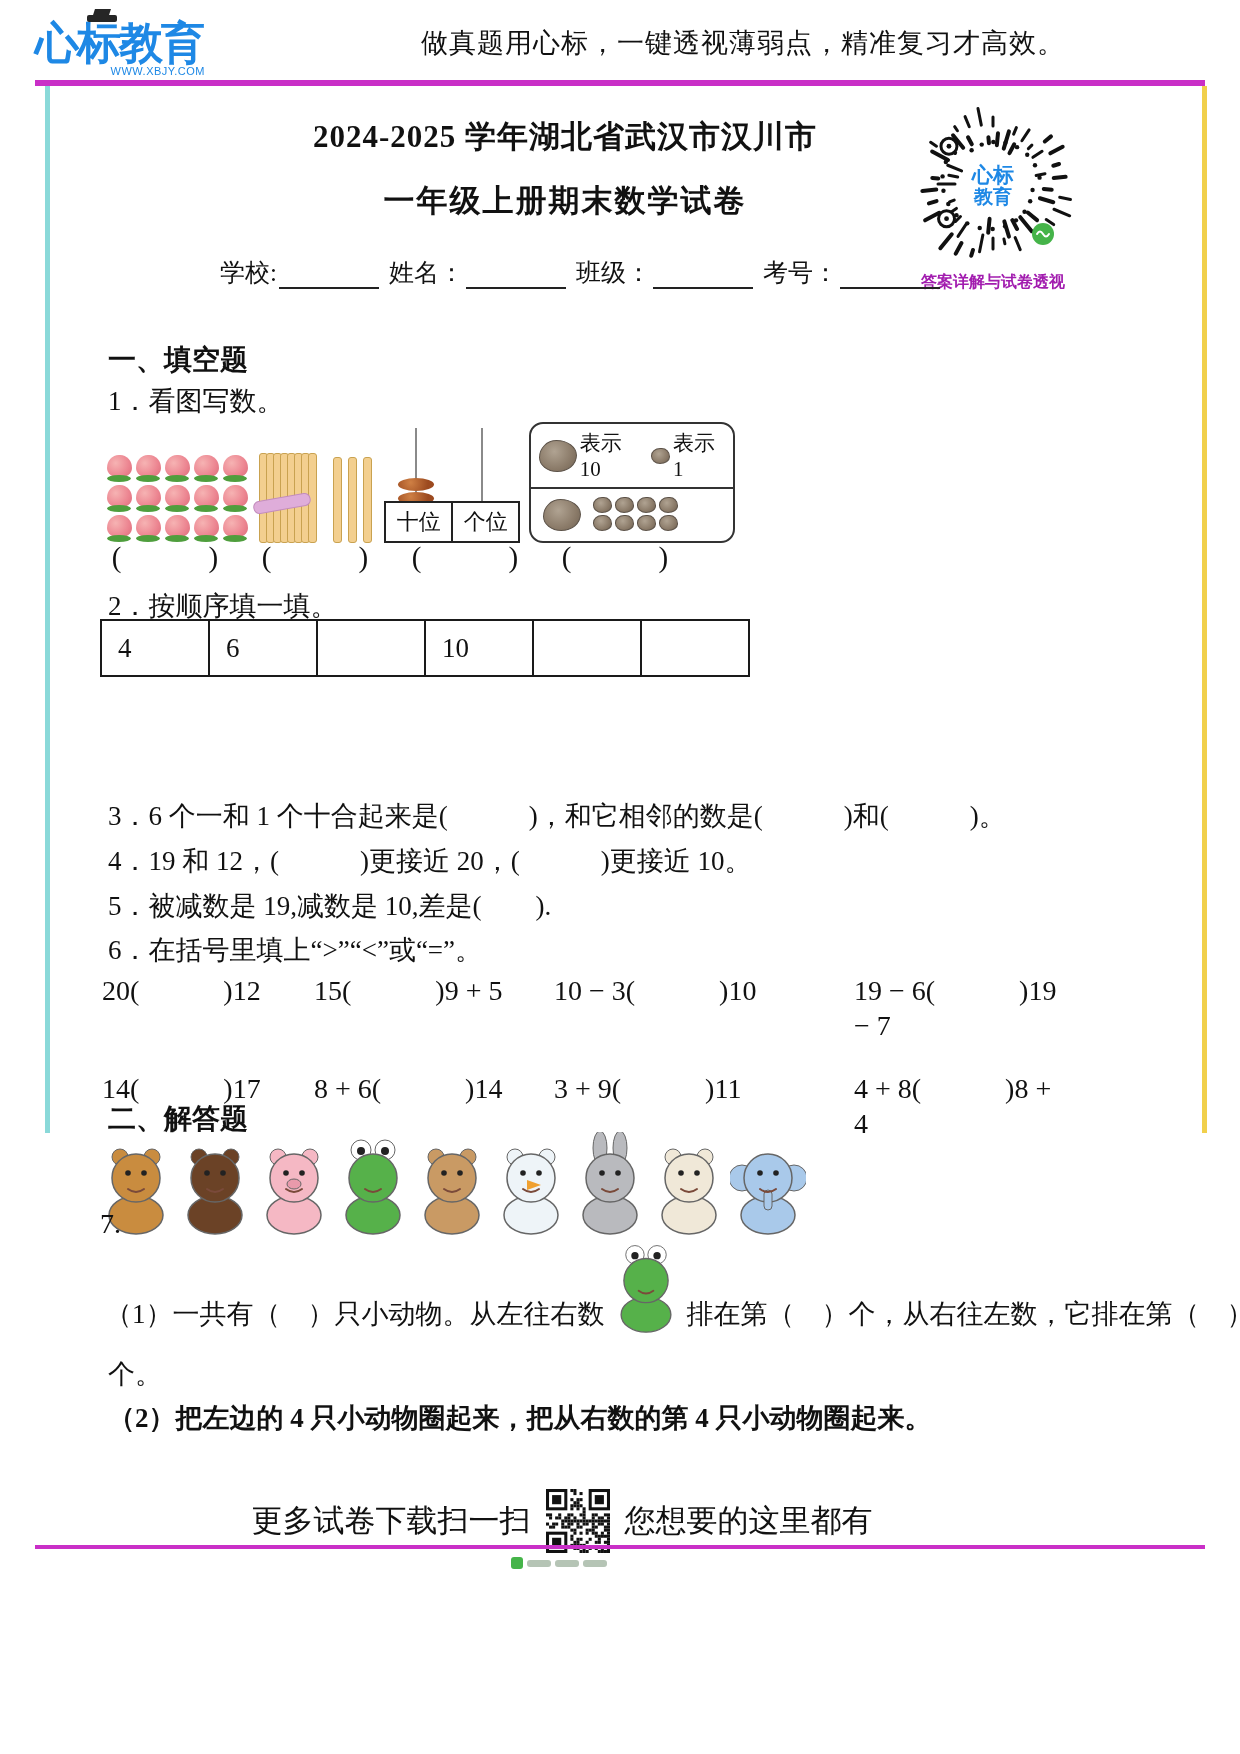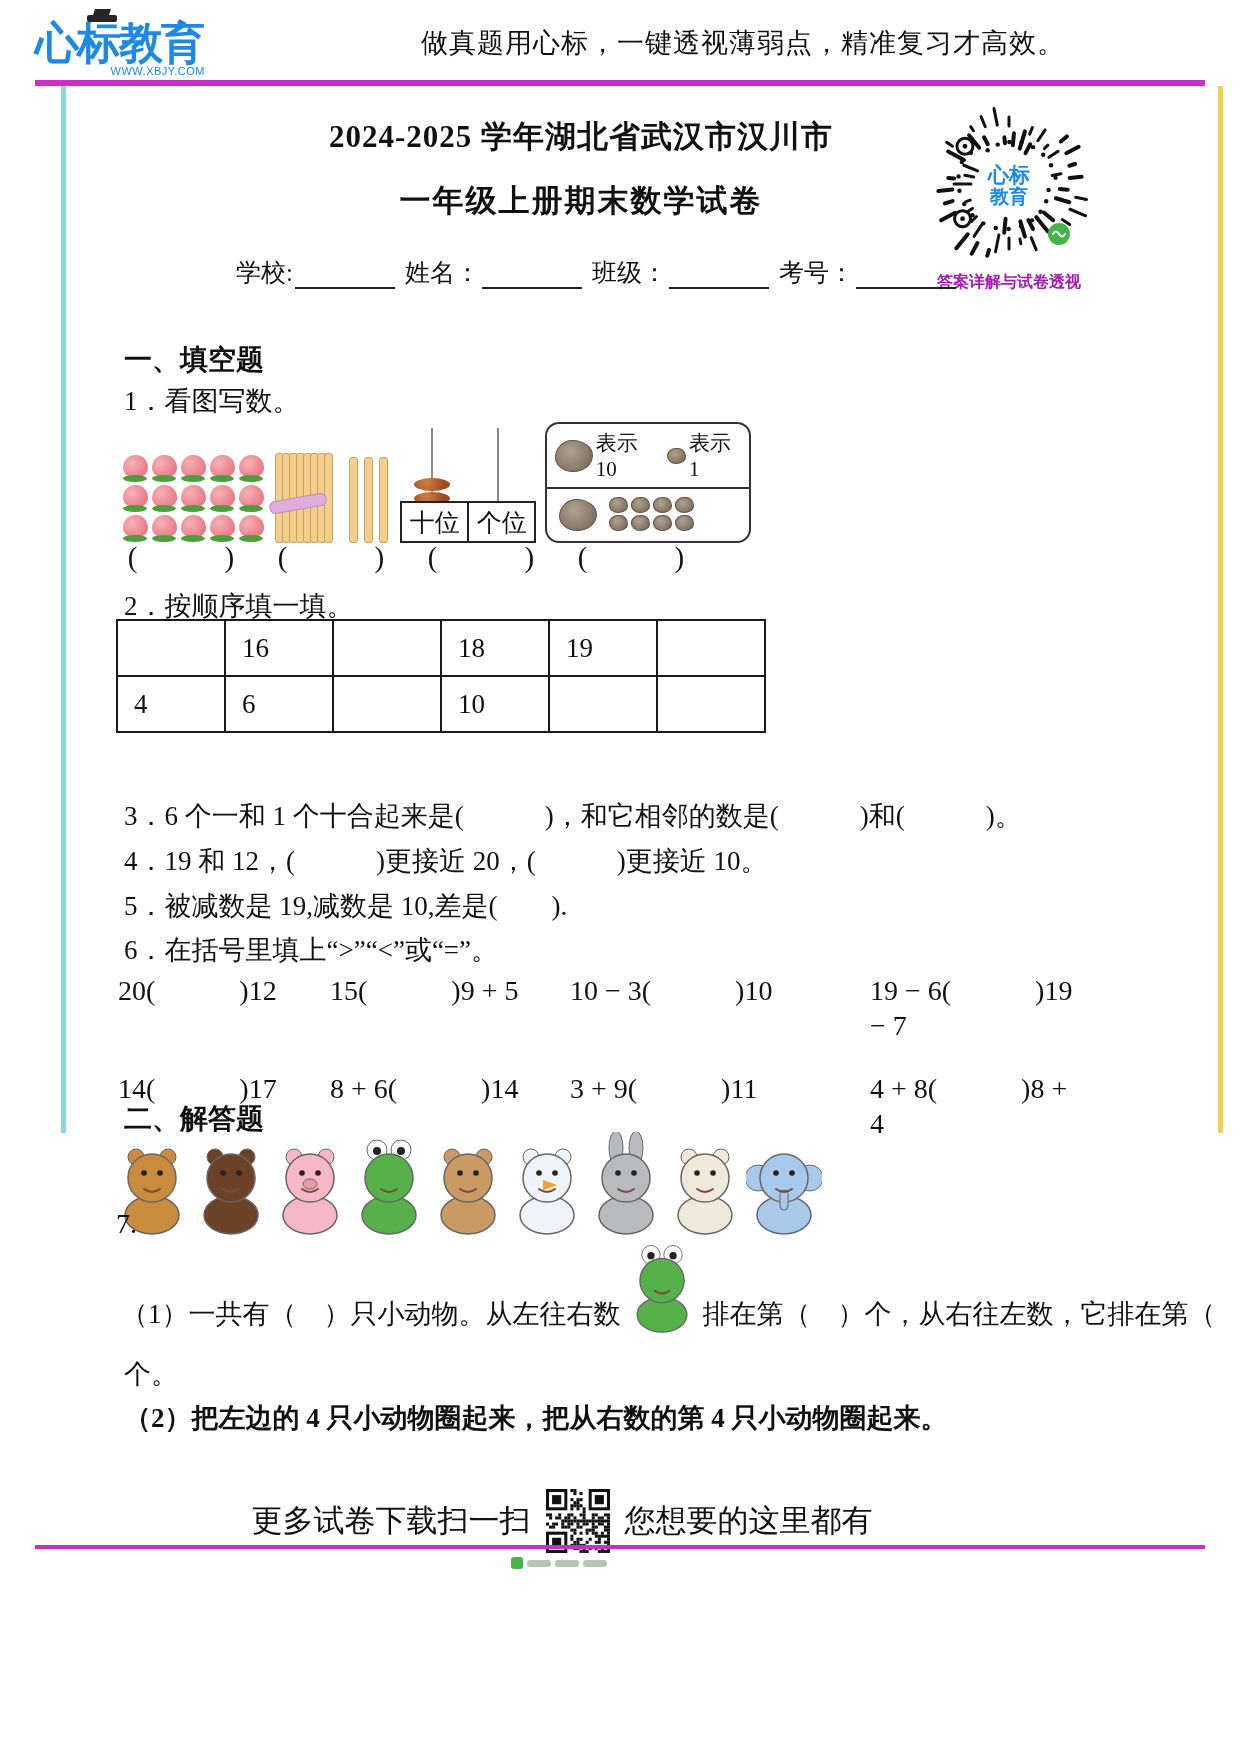--- a/index.html
+++ b/index.html
@@ -15,21 +15,21 @@
   .logo-sub{position:absolute;right:-2px;bottom:-12px;font-family:"Liberation Sans",sans-serif;
             font-size:11px;color:#1e88e5;letter-spacing:.5px;}
   .logo-cap{position:absolute;top:-6px;left:52px;width:30px;height:7px;background:#262626;border-radius:2px;}
   .logo-cap::before{content:"";position:absolute;left:7px;top:-6px;width:16px;height:6px;
                     background:#262626;transform:skewX(-18deg);}
   .tagline{font-size:27px;letter-spacing:1px;margin-right:140px;font-family:"DejaVu Serif",serif;}
 
   .topbar{position:absolute;left:35px;right:35px;top:80px;height:6px;}
 
   
-  .content{position:absolute;left:61px;top:86px;width:1152px;height:1047px;
+  .content{position:absolute;left:45px;top:86px;width:1152px;height:1047px;
            border-left:5px solid #8ad9d9;border-right:5px solid #f1d04b;}
 
   .title1{position:absolute;top:30px;left:0;width:1030px;text-align:center;
           font-size:31px;font-weight:bold;letter-spacing:1px;}
   .title2{position:absolute;top:94px;left:0;width:1030px;text-align:center;
           font-size:31px;font-weight:bold;letter-spacing:2px;}
 
   .qr-top{position:absolute;top:14px;left:848px;width:190px;text-align:center;}
   .qr-caption{font-family:"Liberation Sans",sans-serif;font-size:16px;font-weight:600;
               margin-top:0;color:#a21caf;}
@@ -59,21 +59,21 @@
   .loose .stick{height:84px;margin-left:6px;}
   .ribbon{position:absolute;left:-8px;top:44px;width:56px;height:11px;background:#dfadda;
           border-radius:6px;transform:rotate(-10deg);border:1px solid #c38dbd;}
   .abacus{position:relative;width:136px;height:115px;}
   .rod{position:absolute;top:0;width:2px;height:78px;background:#8a8a8a;}
   .beads{position:absolute;display:flex;flex-direction:column;align-items:center;}
   .bead{width:36px;height:13px;margin-top:1px;border-radius:50%;
         background:radial-gradient(circle at 35% 35%, #cf8044, #9c4a1f 70%);}
   .pv-box{position:absolute;bottom:0;left:2px;width:132px;height:38px;border:2px solid #222;
           display:flex;background:#fff;}
-  .pv-cell{flex:1;display:flex;align-items:center;justify-content:center;font-size:25px;}
+  .pv-cell{flex:1;display:flex;align-items:center;justify-content:center;font-size:22px;}
   .pv-cell:first-child{border-right:2px solid #222;}
   .stones-box{width:202px;border:2px solid #333;border-radius:14px;background:#fff;font-size:21px;}
   .stones-legend{display:flex;align-items:center;gap:3px;padding:5px 8px;border-bottom:2px solid #333;}
   .stones-body{display:flex;align-items:center;gap:12px;padding:8px 12px;}
   .stone{display:inline-block;background:radial-gradient(circle at 40% 35%, #b0a392, #8b7b69 60%, #6f6152);
          border:1px solid #5c5248;}
   .stone.big{width:36px;height:30px;border-radius:46% 54% 52% 48%/55% 48% 52% 45%;}
   .stone.small{width:17px;height:14px;border-radius:50% 45% 55% 50%/50% 55% 45% 50%;}
   .small-grid{display:grid;grid-template-columns:repeat(4,22px);grid-auto-rows:18px;}
 
@@ -299,28 +299,20 @@
     <div class="answers" id="q1-answers">
         <span>(　　　)</span>
         <span>(　　　)</span>
         <span>(　　　)</span>
         <span>(　　　)</span>
       </div>
 
     <div class="qtext" style="top:502px">2．按顺序填一填。</div>
     <table class="seq">
         <tbody id="seq-body">
-          <tr>
-            <td></td>
-            <td>16</td>
-            <td></td>
-            <td>18</td>
-            <td>19</td>
-            <td></td>
-          </tr>
           <tr>
             <td>4</td>
             <td>6</td>
             <td></td>
             <td>10</td>
             <td></td>
             <td></td>
           </tr>
         </tbody>
       </table>

